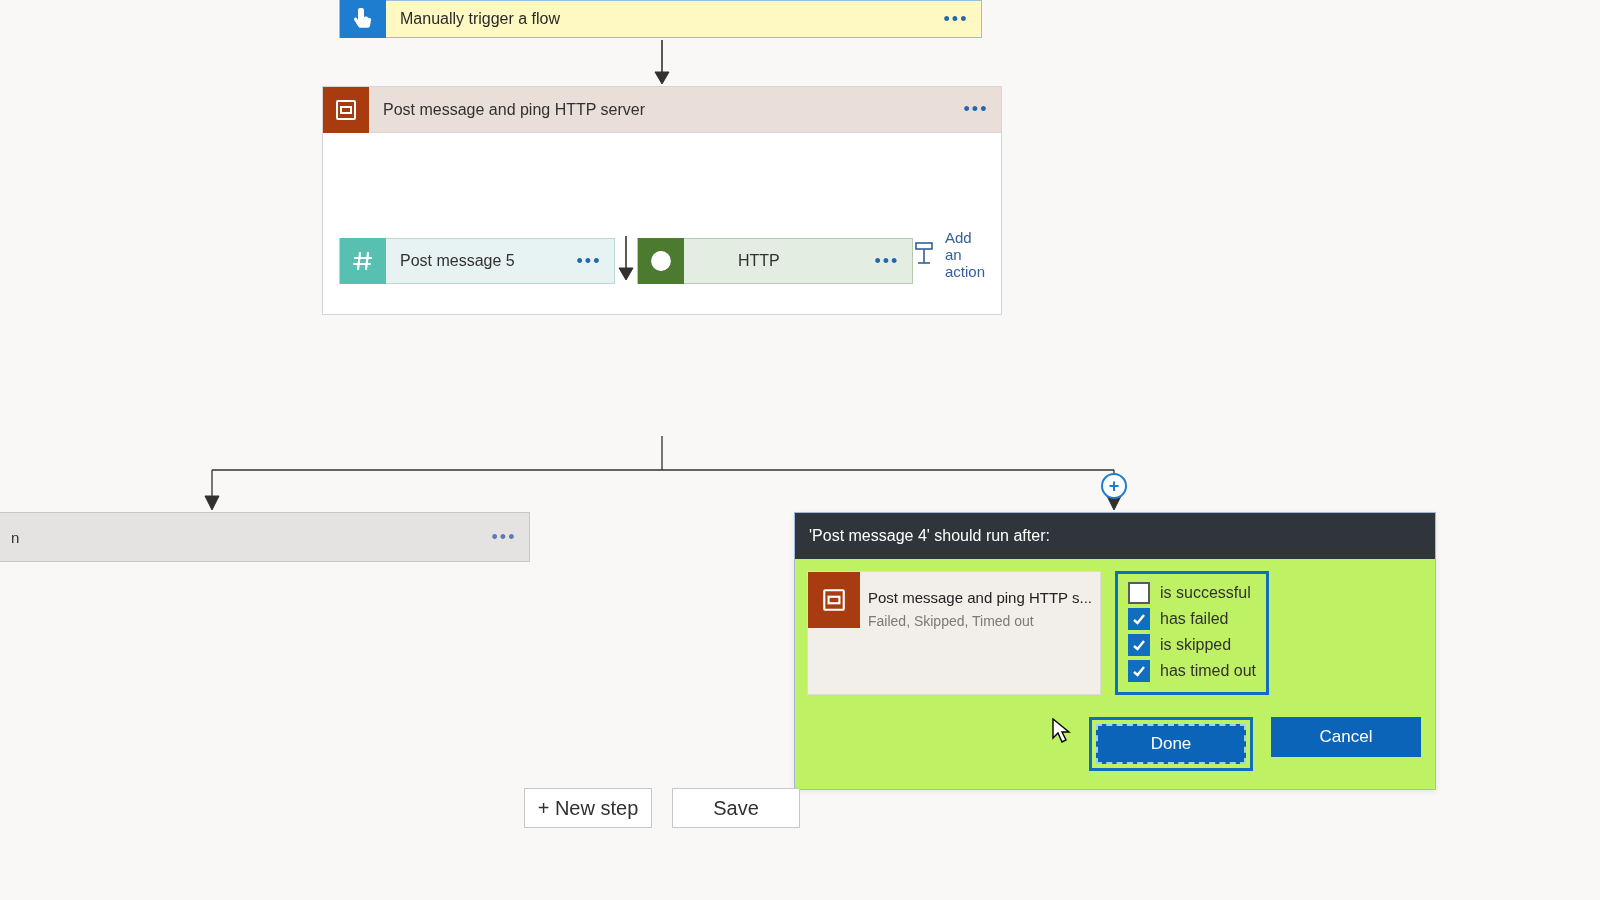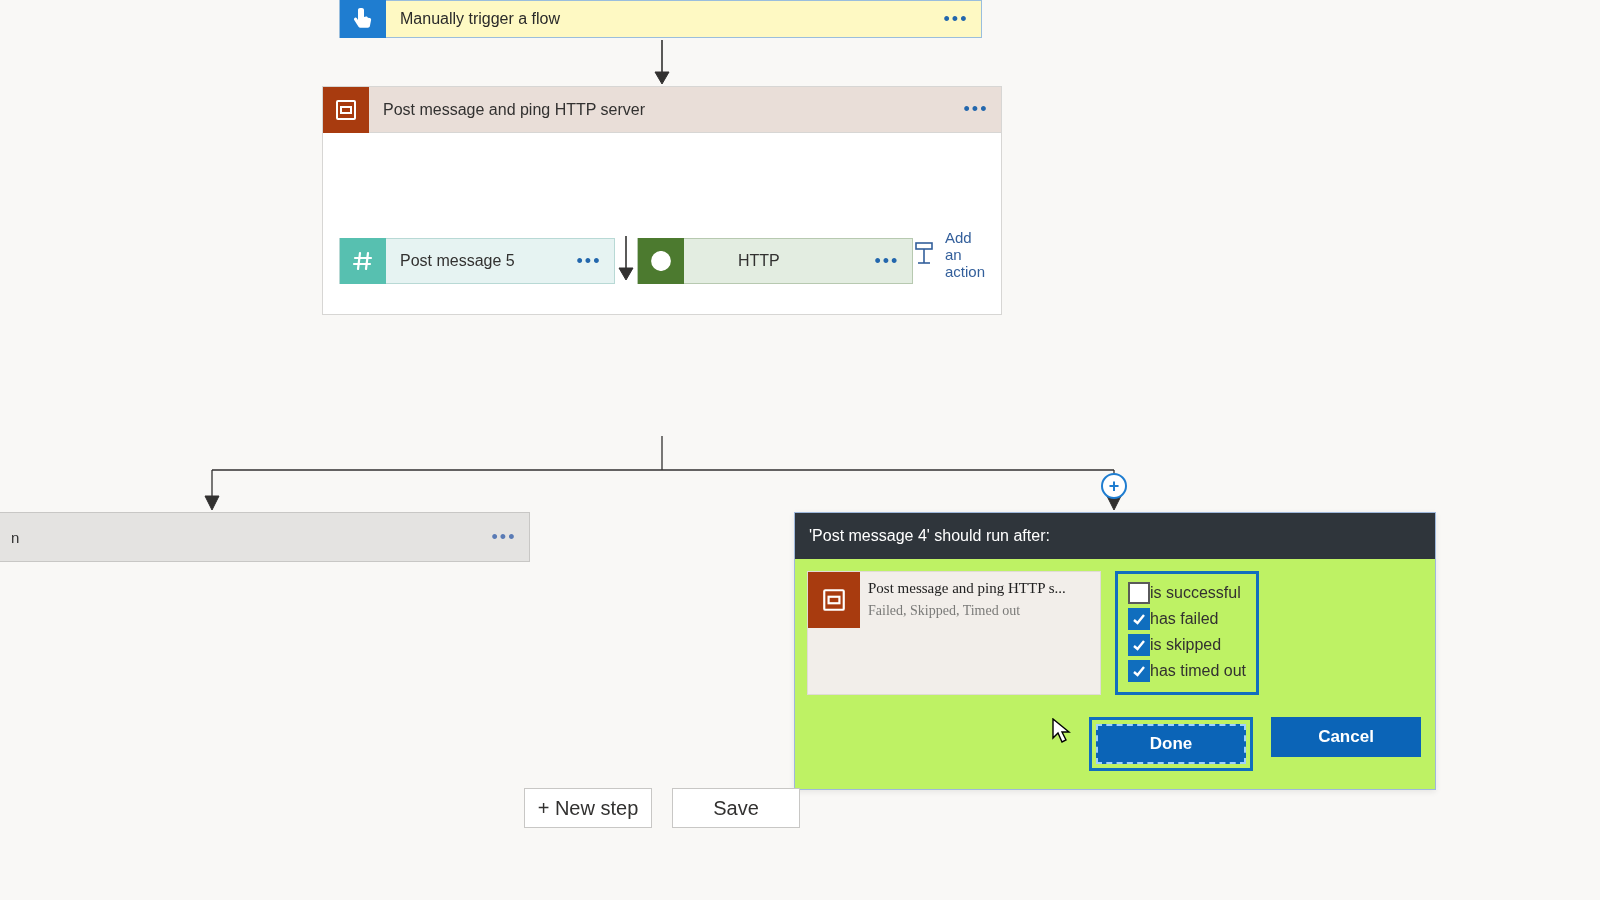--- a/index.html
+++ b/index.html
@@ -152,34 +152,33 @@
     border: 1px solid #e0dbd6;
     width: 294px;
   }
   .prev-step .scope-icon-sm {
     width: 52px; height: 56px;
     background: #a83b0f;
     display: flex; align-items: center; justify-content: center;
   }
   .prev-step .scope-icon-sm svg { stroke: #fff; fill: none; }
   .prev-step-text {
-    padding: 6px 8px;
+    padding: 16px 8px;
     font-size: 15px;
     line-height: 1.35;
-    font-family: Liberation Serif, serif;
   }
   .prev-step-text .title { color: #222; }
   .prev-step-text .sub { color: #7a7a78; font-size: 14px; margin-top: 4px; }
 
   .conditions {
     border: 3px solid #106ebe;
     padding: 6px 8px 8px 8px;
   }
   .cond-row {
-    display: flex; align-items: center; 
+    display: flex; align-items: center; gap: 10px;
     padding: 2px 2px;
     font-size: 16px;
   }
   .checkbox {
     width: 22px; height: 22px;
     border: 2px solid #5a5a5a;
     display: inline-flex; align-items: center; justify-content: center;
     background: #fff;
   }
   .checkbox.checked {
@@ -189,21 +188,21 @@
   }
   .checkbox.checked svg { stroke: #fff; }
 
   .runafter-footer {
     display: flex; justify-content: flex-end; gap: 18px;
     padding: 18px 14px 18px 14px;
   }
   .btn {
     width: 150px; height: 40px;
     display: flex; align-items: center; justify-content: center;
-    font-size: 17px; font-weight: 700;
+    font-size: 17px; font-weight: 400;
     cursor: pointer;
   }
   .btn-done-wrap {
     border: 3px solid #106ebe;
     padding: 4px;
   }
   .btn-done {
     background: #0b64b7;
     color: #fff;
     outline: 2px dashed #9fd1ff;

